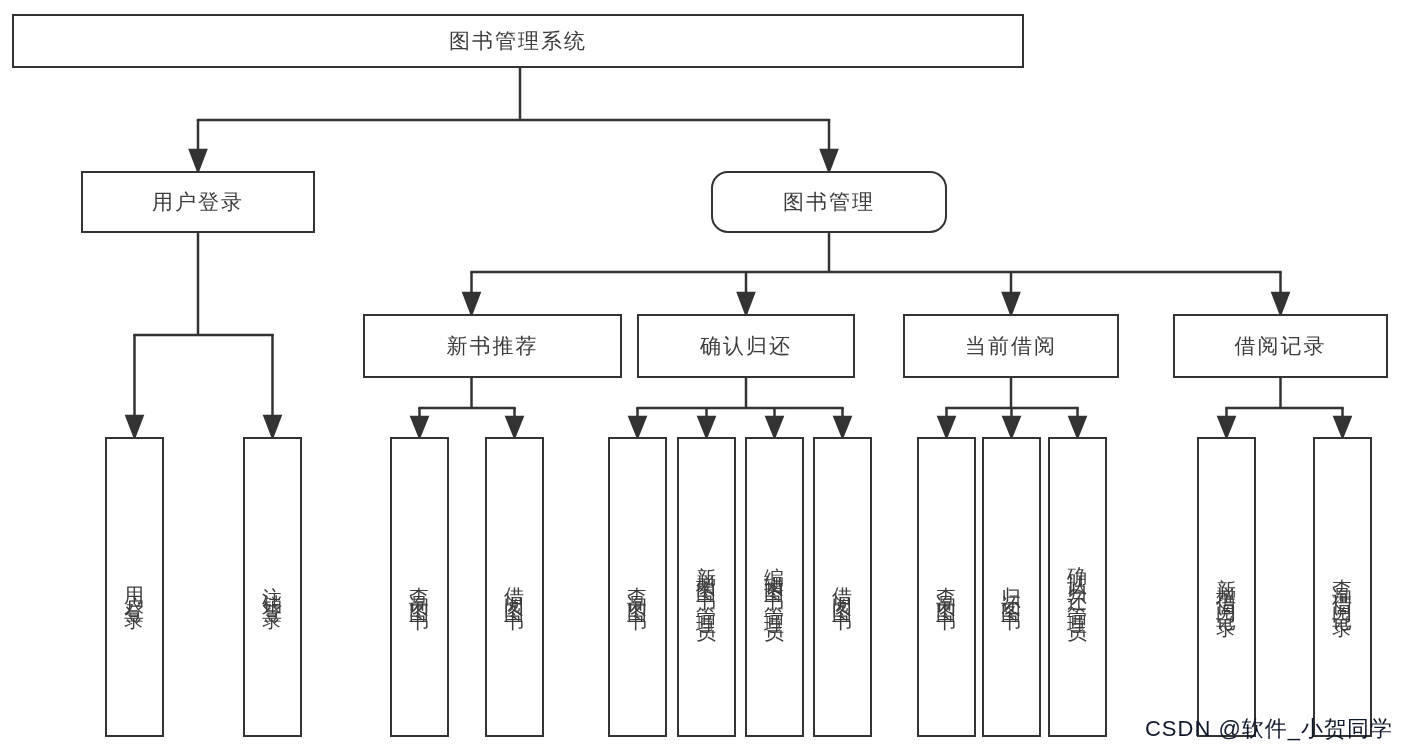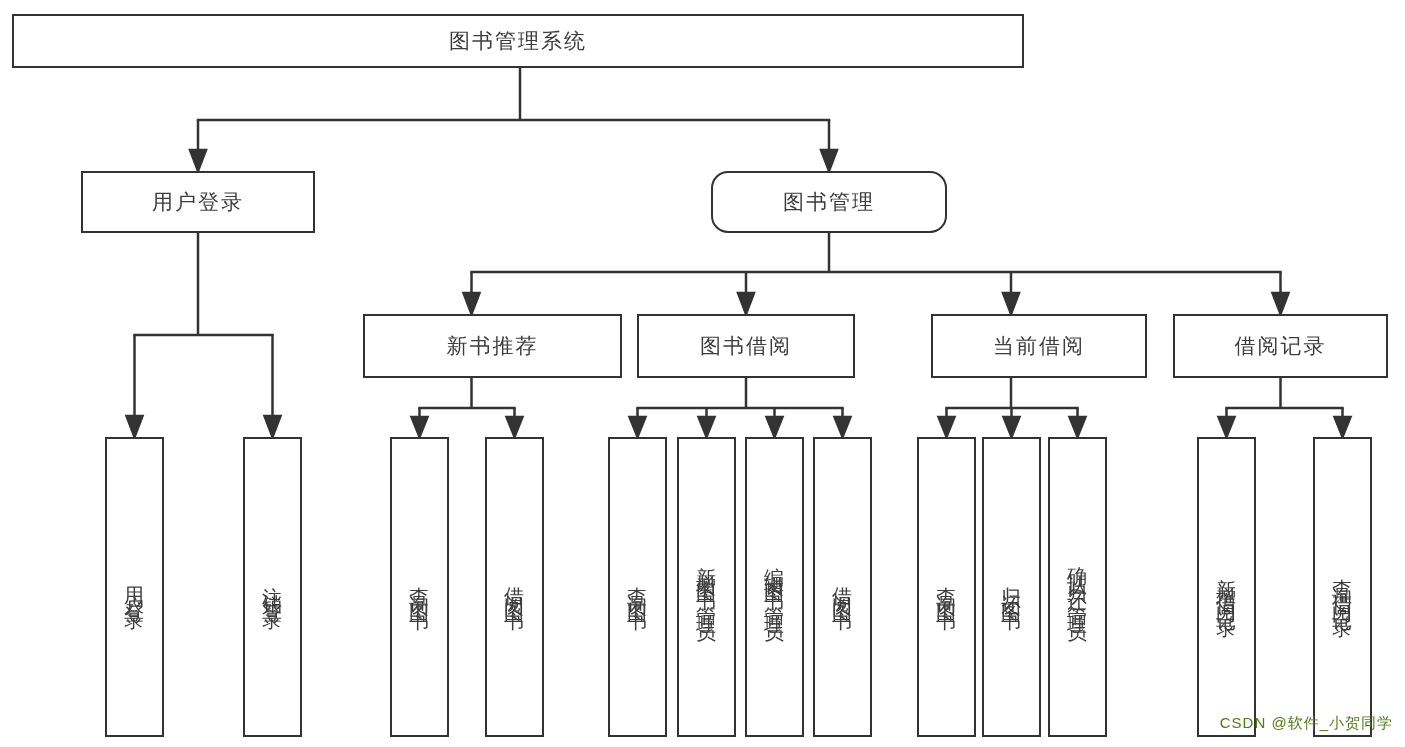--- a/index.html
+++ b/index.html
@@ -42,22 +42,22 @@
     text-orientation: mixed;
     font-size: 20px;
     letter-spacing: 8px;
     line-height: 1;
     white-space: nowrap;
   }
   .watermark {
     position: absolute;
     top: 714px;
     right: 12px;
-    font-size: 15px;
-    color: #4d7c0f;
+    font-size: 22px;
+    color: #0f172a;
     letter-spacing: 1px;
     white-space: nowrap;
     z-index: 5;
     text-align: center;
   }
 </style>
 </head>
 <body>
 
 <div class="canvas">
@@ -148,23 +148,23 @@
     <span>用户登录</span>
   </div>
   <div class="node hbox" style="left:711px; top:171px; width:236px; height:62px;border-radius:17px;">
     <span>图书管理</span>
   </div>
 
   <div class="node hbox" style="left:363px; top:314px; width:259px; height:64px;">
     <span>新书推荐</span>
   </div>
   <div class="node hbox" style="left:637px; top:314px; width:218px; height:64px;">
-    <span>图书借阅</span>
-  </div>
-  <div class="node hbox" style="left:903px; top:314px; width:216px; height:64px;margin-left:28px;">
+    <span>确认归还</span>
+  </div>
+  <div class="node hbox" style="left:903px; top:314px; width:216px; height:64px;">
     <span>当前借阅</span>
   </div>
   <div class="node hbox" style="left:1173px; top:314px; width:215px; height:64px;">
     <span>借阅记录</span>
   </div>
 
   <div class="node vbox" style="left:105px; top:437px; width:59px; height:300px;">
     <span>用户登录</span>
   </div>
   <div class="node vbox" style="left:243px; top:437px; width:59px; height:300px;">

